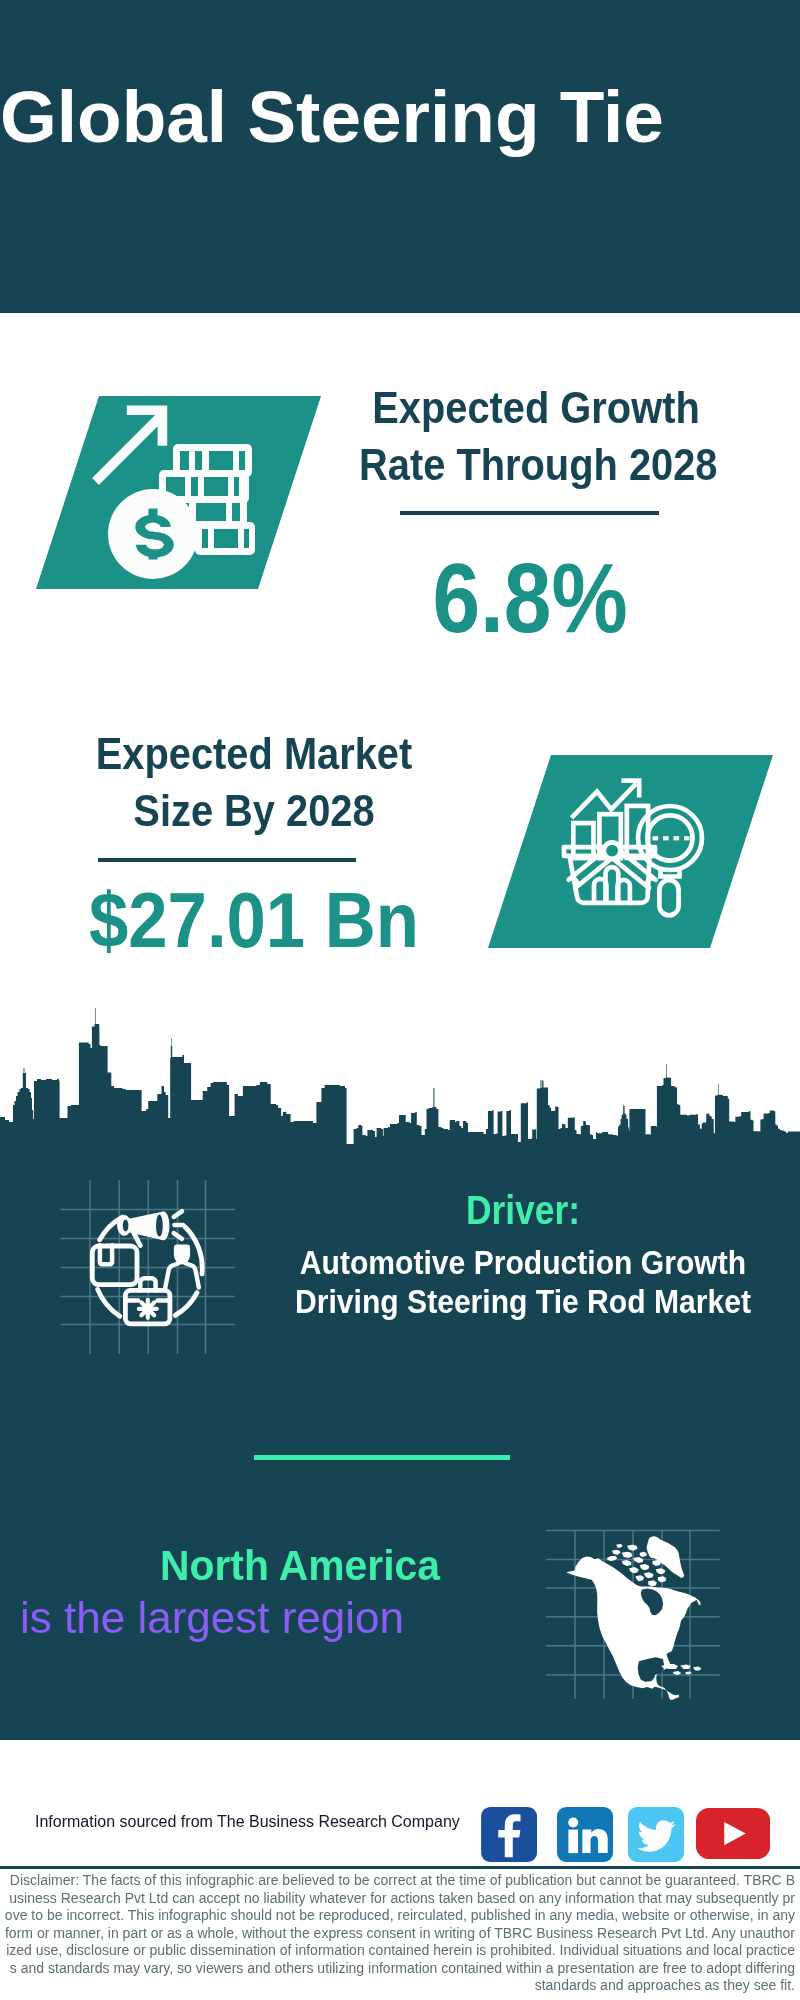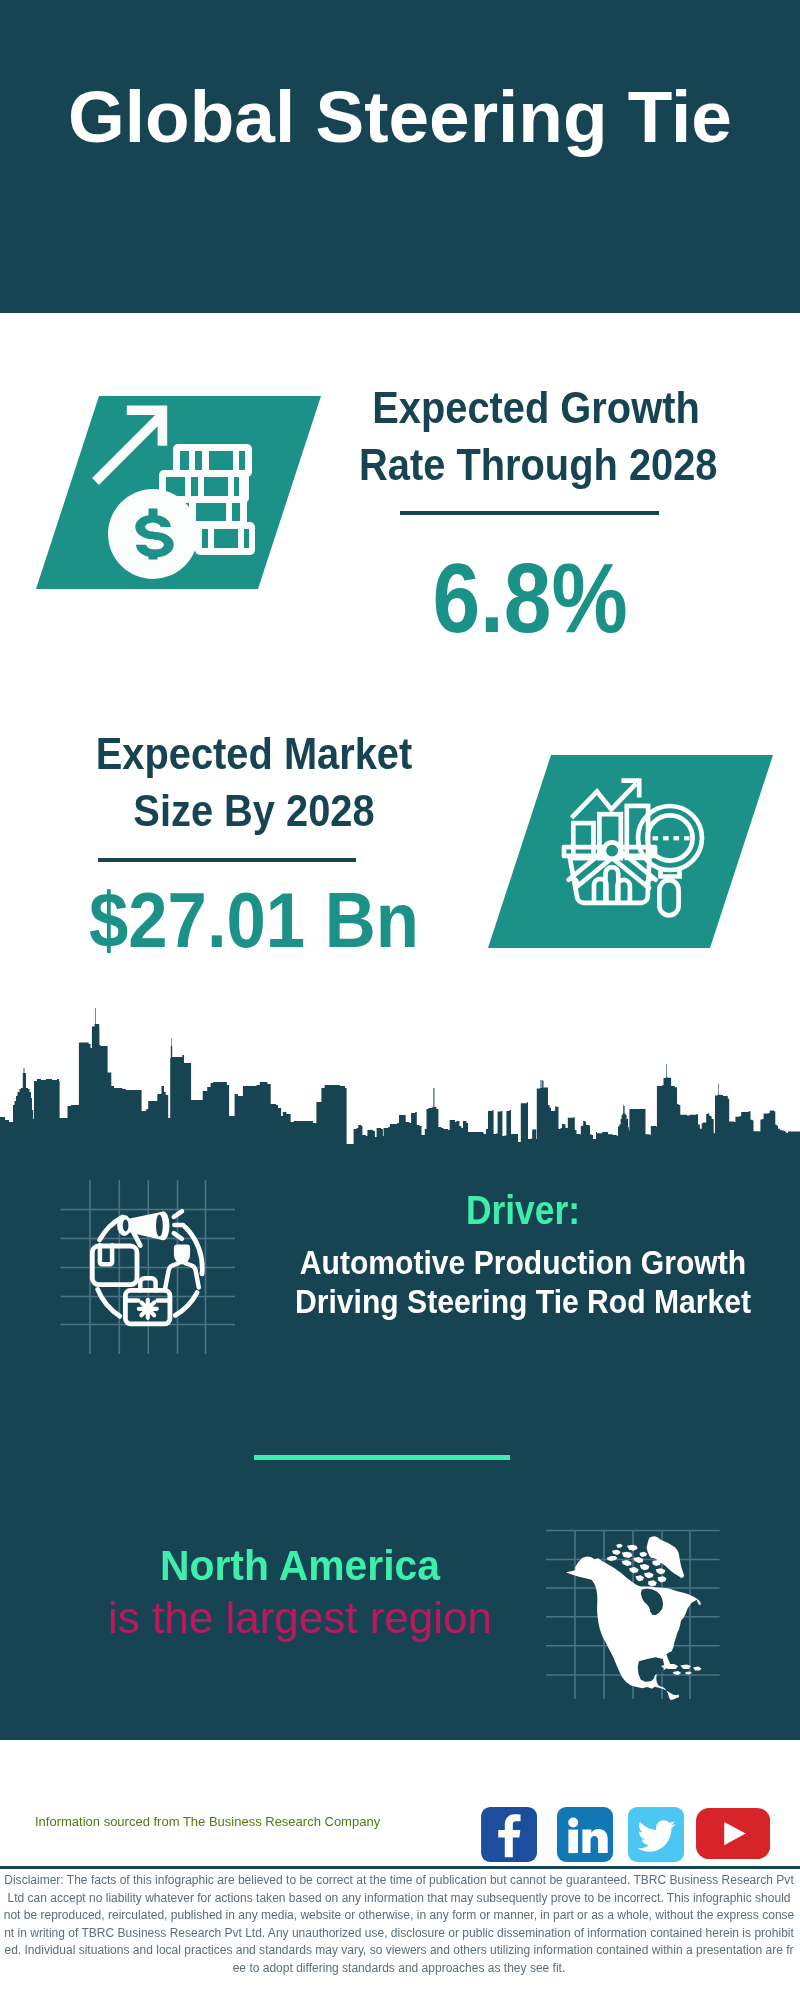--- a/index.html
+++ b/index.html
@@ -1,21 +1,21 @@
 <!DOCTYPE html>
 <html><head>
 <meta charset="utf-8">
 <title>Global Steering Tie Rod Market</title>
 <style>
   html,body{margin:0;padding:0;}
   body{width:800px;height:2000px;background:#ffffff;font-family:"Liberation Sans",sans-serif;overflow:hidden;}
   .page{position:relative;width:800px;height:2000px;}
   
   .header{position:absolute;left:0;top:0;width:800px;height:313px;background:#174453;}
-  .header-title{position:absolute;left:0;top:78px;width:800px;text-align:center;color:#ffffff;
+  .header-title{position:absolute;left:0;top:78px;width:800px;text-align:left;color:#ffffff;
      font-size:73px;font-weight:bold;line-height:77px;letter-spacing:0px;white-space:nowrap;}
   .header-title > div{white-space:nowrap;}
   
   .para{position:absolute;overflow:visible;}
   .stat-head{position:absolute;color:#174453;font-size:45px;font-weight:bold;line-height:56.6px;
      text-align:center;white-space:nowrap;transform:scaleX(0.885);}
   .rule{position:absolute;height:4px;background:#174453;}
   .stat-val{position:absolute;color:#1b9187;font-size:99px;font-weight:bold;line-height:99px;
      text-align:center;white-space:nowrap;transform:scaleX(0.865);}
   
@@ -24,28 +24,28 @@
   
   .driver-icon{position:absolute;left:55px;top:1165px;width:190px;height:195px;}
   .driver-label{position:absolute;color:#3eeeab;font-size:40px;font-weight:bold;line-height:40px;
      text-align:center;white-space:nowrap;transform:scaleX(0.885);}
   .driver-body{position:absolute;color:#ffffff;font-size:34px;font-weight:bold;line-height:39px;
      text-align:center;white-space:nowrap;transform:scaleX(0.885);}
   .divider{position:absolute;left:254px;top:1455px;width:256px;height:5px;background:#3eeeab;}
   
   .region-name{position:absolute;color:#3eeeab;font-size:43px;font-weight:bold;line-height:43px;
      text-align:center;white-space:nowrap;transform:scaleX(0.95);}
-  .region-sub{position:absolute;color:#be185d;font-size:44px;font-weight:400;line-height:48.5px;
-     text-align:center;white-space:nowrap;}
+  .region-sub{position:absolute;color:#8b5cf6;font-size:44px;font-weight:400;line-height:48.5px;
+     text-align:left;white-space:nowrap;}
   .map-wrap{position:absolute;left:540px;top:1520px;width:220px;height:200px;}
   
   .footer{position:absolute;left:0;top:1740px;width:800px;height:128px;background:#ffffff;}
-  .src-text{position:absolute;left:35px;top:1812px;color:#4d7c0f;font-size:13px;line-height:19.3px;white-space:nowrap;}
+  .src-text{position:absolute;left:35px;top:1812px;color:#0f172a;font-size:16px;line-height:19.3px;white-space:nowrap;}
   .social{position:absolute;top:1796px;width:58px;height:58px;border-radius:9px;}
-  .disc{position:absolute;left:3px;top:1872px;width:792px;color:#5c6e77;font-size:12px;line-height:17.55px;text-align:center;word-break:break-all;letter-spacing:0.01px;}
+  .disc{position:absolute;left:3px;top:1872px;width:792px;color:#5c6e77;font-size:14px;line-height:17.55px;text-align:right;word-break:break-all;letter-spacing:0.01px;}
   .discline{position:absolute;left:0;top:1866px;width:800px;height:3px;background:#174453;}
 </style>
 </head>
 <body>
 
 <div class="page">
   <div class="header">
     <div class="header-title">
       <div>Global Steering Tie</div>
     </div>

